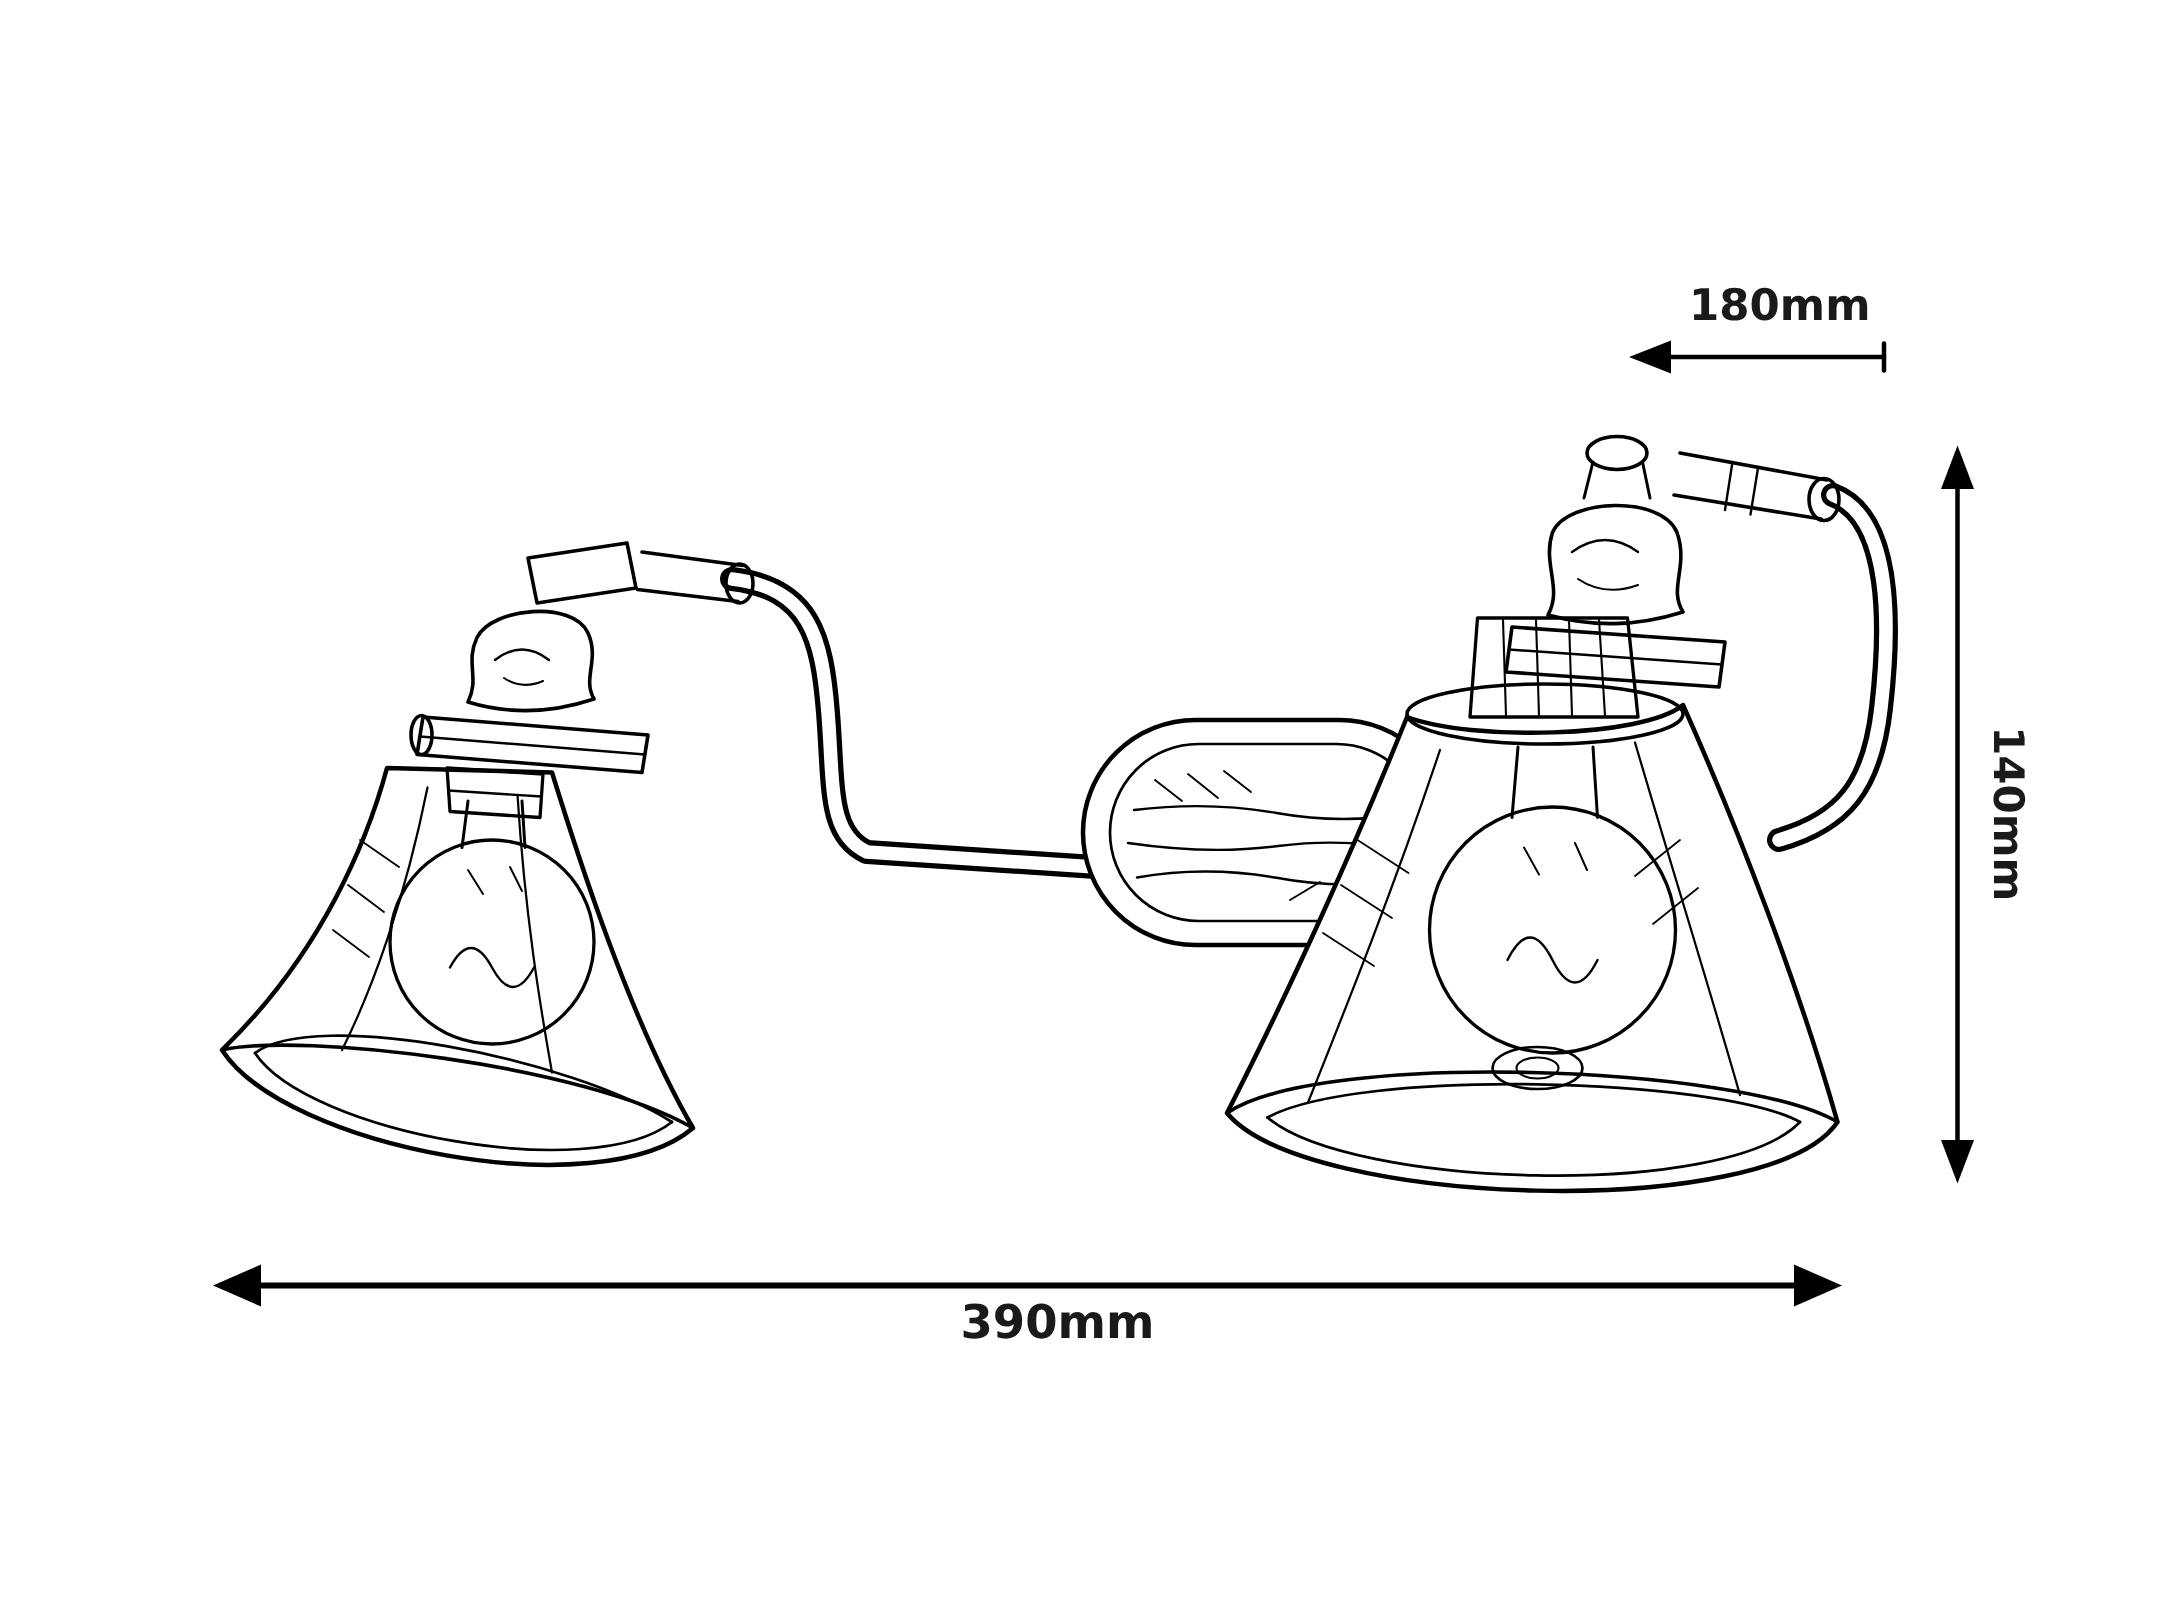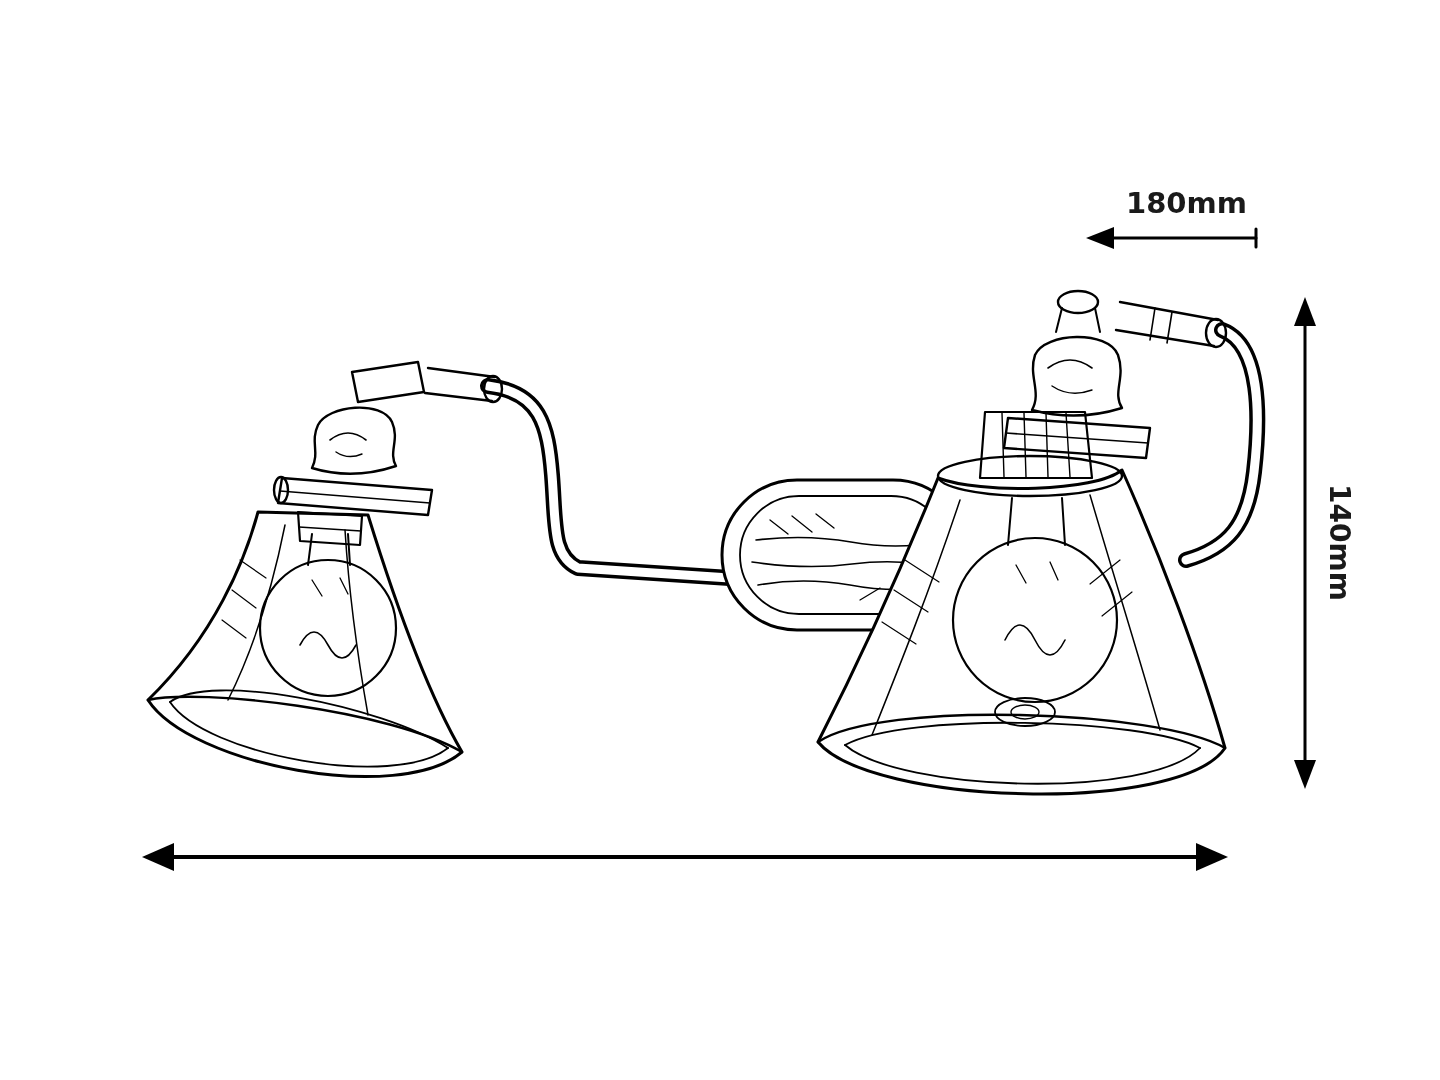--- a/index.html
+++ b/index.html
@@ -160,14 +160,15 @@
       <line x1="168" y1="857" x2="1202" y2="857" stroke-width="4"></line>
       <polygon points="142,857 174,843 174,871" fill="#000" stroke="none"></polygon>
       <polygon points="1228,857 1196,843 1196,871" fill="#000" stroke="none"></polygon>
     </g>
   </svg>
 
   <div class="dim-label" id="label-depth">180mm</div>
 
   <div class="dim-label" id="label-height">140mm</div>
 
+  <div class="dim-label" id="label-width">390mm</div>
 
 </div>
 
 </body></html>

